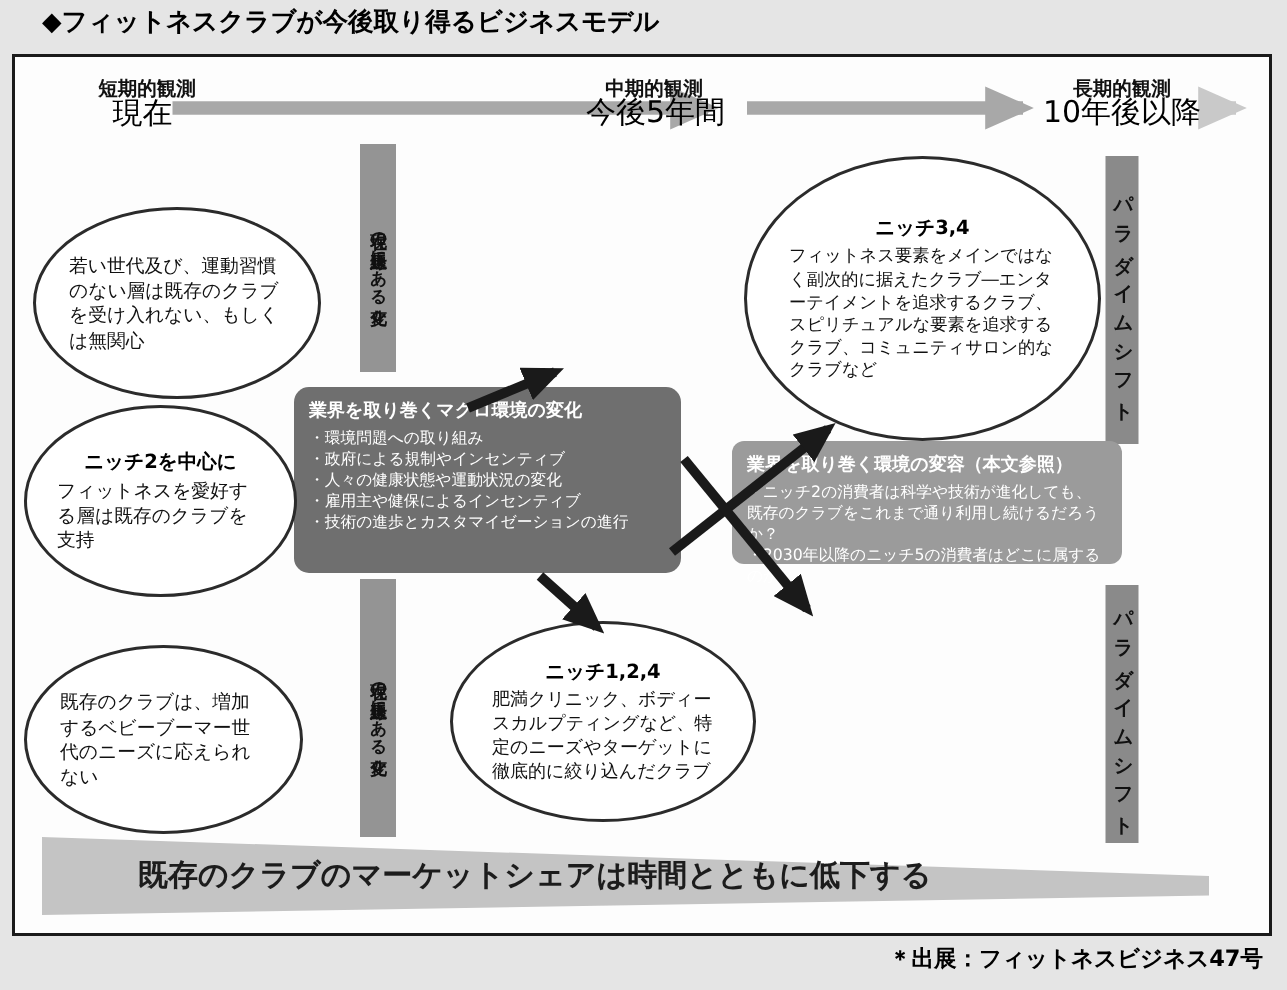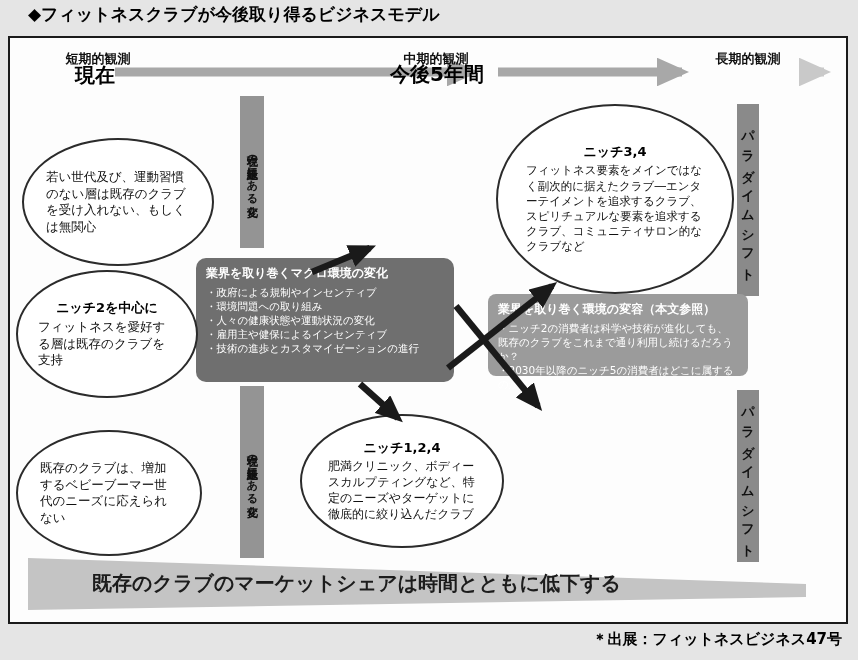--- a/index.html
+++ b/index.html
@@ -9,21 +9,21 @@
     background:#ffffff; color:#111;
   }
   .canvas { position:relative; width:858px; height:660px; background:#e5e5e5; overflow:hidden; }
 
   .page-title { position:absolute; left:28px; top:3px; font-size:17px; font-weight:bold; color:#000; z-index:8; }
 
   .frame { position:absolute; left:8px; top:36px; width:840px; height:588px;
            border:2px solid #1a1a1a; background:#fdfdfd; z-index:1; }
 
   .tl-label { position:absolute; font-size:13px; font-weight:bold; color:#111; z-index:7; text-align:center; }
-  .tl-value { position:absolute; font-size:20px; font-weight:bold; color:#000; z-index:7; text-align:center; }
+  .tl-value { position:absolute; font-size:20px; font-weight:normal; color:#000; z-index:7; text-align:center; }
 
   .vbar { position:absolute; background:#949494; display:flex; align-items:center; justify-content:center; z-index:2; }
   .vbar.dark { background:#8a8a8a; }
   .vtext { writing-mode:vertical-rl; text-orientation:upright; font-size:11px; font-weight:bold; color:#111; line-height:1; }
   .vtext.paradigm { font-size:13px; letter-spacing:5px; }
 
   .ellipse { position:absolute; border:2px solid #2b2b2b; border-radius:50%;
              background:rgba(255,255,255,0.95); display:flex; flex-direction:column;
              align-items:center; justify-content:center; text-align:center; z-index:4; }
   .e-title { font-weight:bold; font-size:13px; color:#000; margin-bottom:2px; }
@@ -47,38 +47,39 @@
 
   <div class="page-title">◆フィットネスクラブが今後取り得るビジネスモデル</div>
 
   <div class="frame"></div>
 
   <div class="tl-label" style="left:58px; top:50px; width:80px;">短期的観測</div>
   <div class="tl-value" style="left:50px; top:62px; width:90px;">現在</div>
   <div class="tl-label" style="left:388px; top:50px; width:96px;">中期的観測</div>
   <div class="tl-value" style="left:382px; top:61px; width:110px;">今後5年間</div>
   <div class="tl-label" style="left:700px; top:50px; width:96px;">長期的観測</div>
+  <div class="tl-value" style="left:692px; top:61px; width:112px;">10年後以降</div>
 
   <div class="vbar" style="left:240px; top:96px; width:24px; height:152px;">
     <span class="vtext">現在の延長線上にある変化</span>
   </div>
   <div class="vbar" style="left:240px; top:386px; width:24px; height:172px;">
     <span class="vtext">現在の延長線上にある変化</span>
   </div>
   <div class="vbar dark" style="left:737px; top:104px; width:22px; height:192px;">
     <span class="vtext paradigm">パラダイムシフト</span>
   </div>
   <div class="vbar dark" style="left:737px; top:390px; width:22px; height:172px;">
     <span class="vtext paradigm">パラダイムシフト</span>
   </div>
 
   <div class="graybox macro" style="left:196px; top:258px; width:258px; height:124px;">
     <div class="b-title">業界を取り巻くマクロ環境の変化</div>
+    <div class="b-item">・環境問題への取り組み</div>
     <div class="b-item">・政府による規制やインセンティブ</div>
-    <div class="b-item">・環境問題への取り組み</div>
     <div class="b-item">・人々の健康状態や運動状況の変化</div>
     <div class="b-item">・雇用主や健保によるインセンティブ</div>
     <div class="b-item">・技術の進歩とカスタマイゼーションの進行</div>
   </div>
 
   <div class="graybox transform" style="left:488px; top:294px; width:260px; height:82px;">
     <div class="b-title">業界を取り巻く環境の変容（本文参照）</div>
     <div class="b-item">・ニッチ2の消費者は科学や技術が進化しても、既存のクラブをこれまで通り利用し続けるだろうか？</div>
     <div class="b-item">・2030年以降のニッチ5の消費者はどこに属するのか？</div>
   </div>

